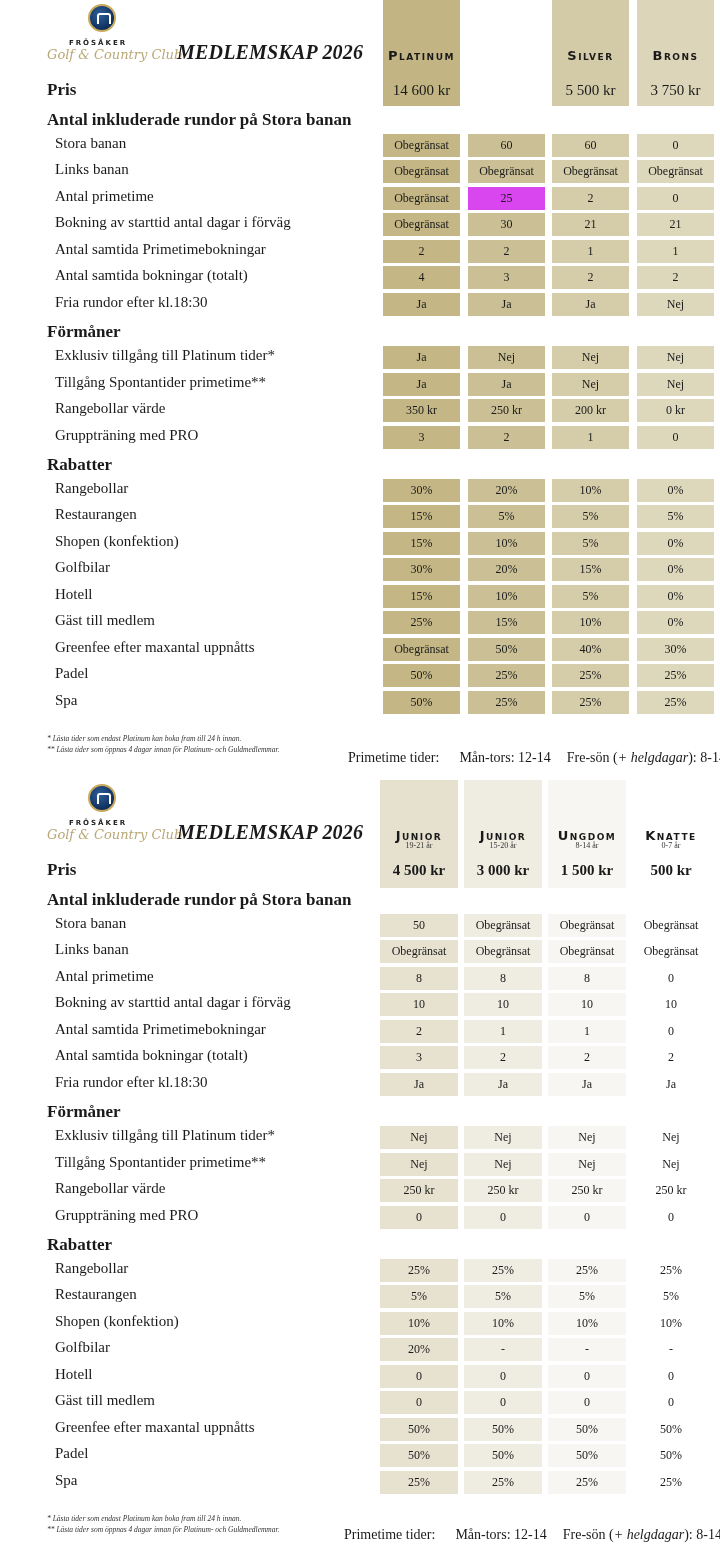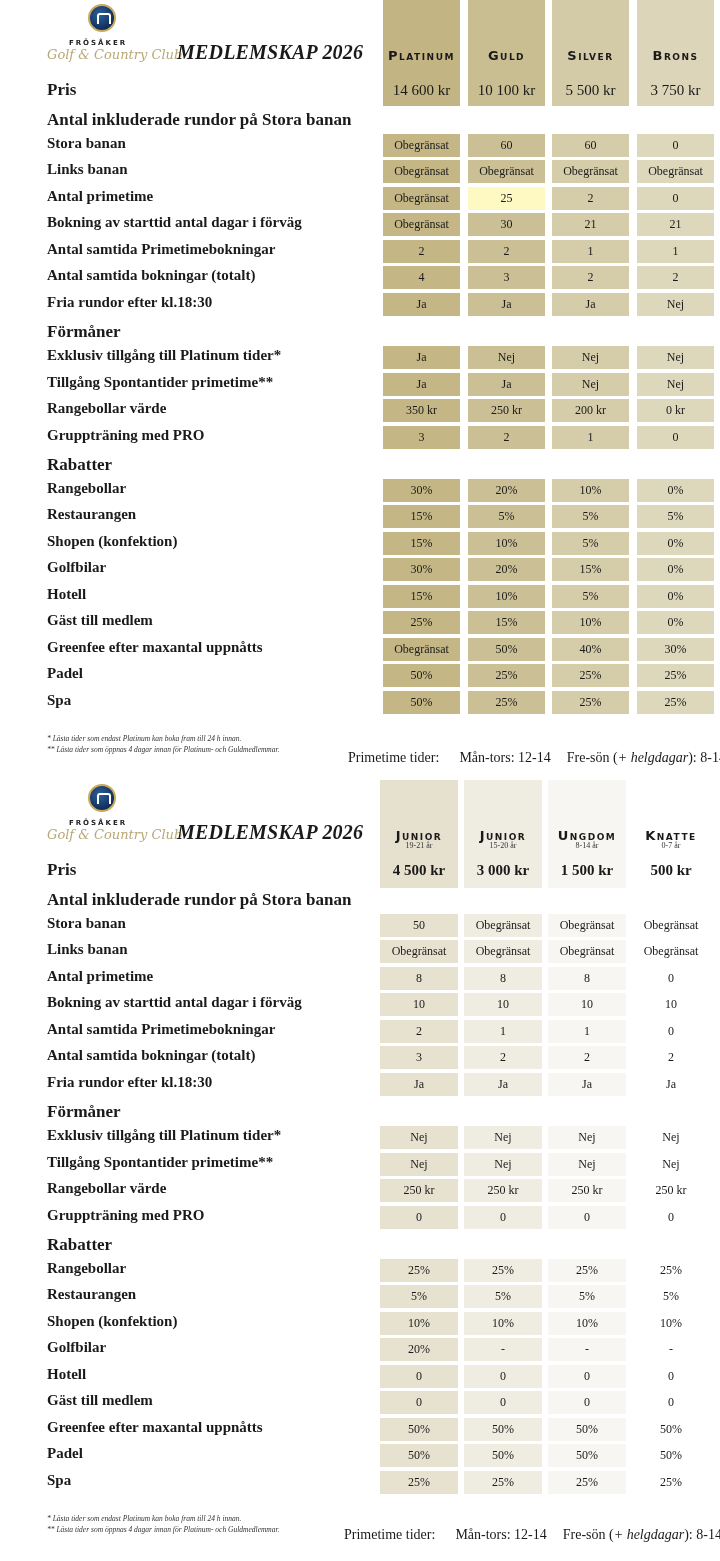--- a/index.html
+++ b/index.html
@@ -28,21 +28,21 @@
   .tier-name { position: absolute; left: 0; right: 0; top: 48px; font-family: "DejaVu Sans", sans-serif;
     font-weight: bold; font-size: 13px; letter-spacing: 1.5px; font-variant: small-caps; }
   .tier-age { position: absolute; left: 0; right: 0; top: 61px; font-size: 8px; color: #333; }
   .tier-price { position: absolute; left: 0; right: 0; top: 82px; font-size: 15px; }
   .p1 .tier-head { height: 106px; }
   .p2 .tier-head { height: 108px; }
   .p2 .tier-name { top: 48px; }
   .p2 .tier-price { top: 82px; font-weight: bold; }
 
   
-  .row-label { position: absolute; left: 47px; font-size: 15px; white-space: nowrap; font-weight: bold; }
+  .row-label { position: absolute; left: 55px; font-size: 15px; white-space: nowrap; }
   .section-label { position: absolute; left: 47px; font-size: 17px; font-weight: bold; white-space: nowrap; }
   .cell { position: absolute; height: 23px; font-size: 12px; text-align: center; line-height: 23px; white-space: nowrap; }
 
   
   .footnotes { position: absolute; left: 47px; font-size: 7.5px; font-style: italic; color: #333; line-height: 11px; }
   .primetime { position: absolute; font-size: 14px; white-space: nowrap; }
 </style>
 </head>
 <body>
 
@@ -50,24 +50,20 @@
     <div class="logo">
       <div class="emblem"></div>
       <div class="brand">FRÖSÅKER</div>
       <div class="script">Golf &amp; Country Club</div>
     </div>
     <div class="doc-title">MEDLEMSKAP 2026</div>
     <div class="section-label" style="top: 80px;">Pris</div>
     <div class="tier-head" style="left: 383px; width: 77px; background: linear-gradient(rgb(194, 181, 131), rgb(194, 181, 131));">
       <div class="tier-name">Platinum</div>
       <div class="tier-price">14 600 kr</div>
-    </div>
-    <div class="tier-head" style="left: 468px; width: 77px; background: linear-gradient(rgb(201, 189, 146), rgb(201, 189, 146));">
-      <div class="tier-name">Guld</div>
-      <div class="tier-price">10 100 kr</div>
     </div>
     <div class="tier-head" style="left: 552px; width: 77px; background: linear-gradient(rgb(211, 202, 167), rgb(211, 202, 167));">
       <div class="tier-name">Silver</div>
       <div class="tier-price">5 500 kr</div>
     </div>
     <div class="tier-head" style="left: 637px; width: 77px; background: linear-gradient(rgb(220, 213, 185), rgb(220, 213, 185));">
       <div class="tier-name">Brons</div>
       <div class="tier-price">3 750 kr</div>
     </div>
     <div class="section-label" style="top: 110px;">Antal inkluderade rundor på Stora banan</div>
@@ -76,21 +72,21 @@
     <div class="cell" style="left: 468px; width: 77px; top: 134px; background: rgb(203, 192, 149);">60</div>
     <div class="cell" style="left: 552px; width: 77px; top: 134px; background: rgb(213, 204, 169);">60</div>
     <div class="cell" style="left: 637px; width: 77px; top: 134px; background: rgb(221, 215, 187);">0</div>
     <div class="row-label" style="top: 161px;">Links banan</div>
     <div class="cell" style="left: 383px; width: 77px; top: 160px; background: rgb(196, 183, 133);">Obegränsat</div>
     <div class="cell" style="left: 468px; width: 77px; top: 160px; background: rgb(203, 192, 149);">Obegränsat</div>
     <div class="cell" style="left: 552px; width: 77px; top: 160px; background: rgb(213, 204, 169);">Obegränsat</div>
     <div class="cell" style="left: 637px; width: 77px; top: 160px; background: rgb(221, 215, 187);">Obegränsat</div>
     <div class="row-label" style="top: 188px;">Antal primetime</div>
     <div class="cell" style="left: 383px; width: 77px; top: 187px; background: rgb(196, 183, 133);">Obegränsat</div>
-    <div class="cell" style="left: 468px; width: 77px; top: 187px; background: #fef9c3;">25</div>
+    <div class="cell" style="left: 468px; width: 77px; top: 187px; background: #d946ef;">25</div>
     <div class="cell" style="left: 552px; width: 77px; top: 187px; background: rgb(213, 204, 169);">2</div>
     <div class="cell" style="left: 637px; width: 77px; top: 187px; background: rgb(221, 215, 187);">0</div>
     <div class="row-label" style="top: 214px;">Bokning av starttid antal dagar i förväg</div>
     <div class="cell" style="left: 383px; width: 77px; top: 213px; background: rgb(196, 183, 133);">Obegränsat</div>
     <div class="cell" style="left: 468px; width: 77px; top: 213px; background: rgb(203, 192, 149);">30</div>
     <div class="cell" style="left: 552px; width: 77px; top: 213px; background: rgb(213, 204, 169);">21</div>
     <div class="cell" style="left: 637px; width: 77px; top: 213px; background: rgb(221, 215, 187);">21</div>
     <div class="row-label" style="top: 241px;">Antal samtida Primetimebokningar</div>
     <div class="cell" style="left: 383px; width: 77px; top: 240px; background: rgb(196, 183, 133);">2</div>
     <div class="cell" style="left: 468px; width: 77px; top: 240px; background: rgb(203, 192, 149);">2</div>

